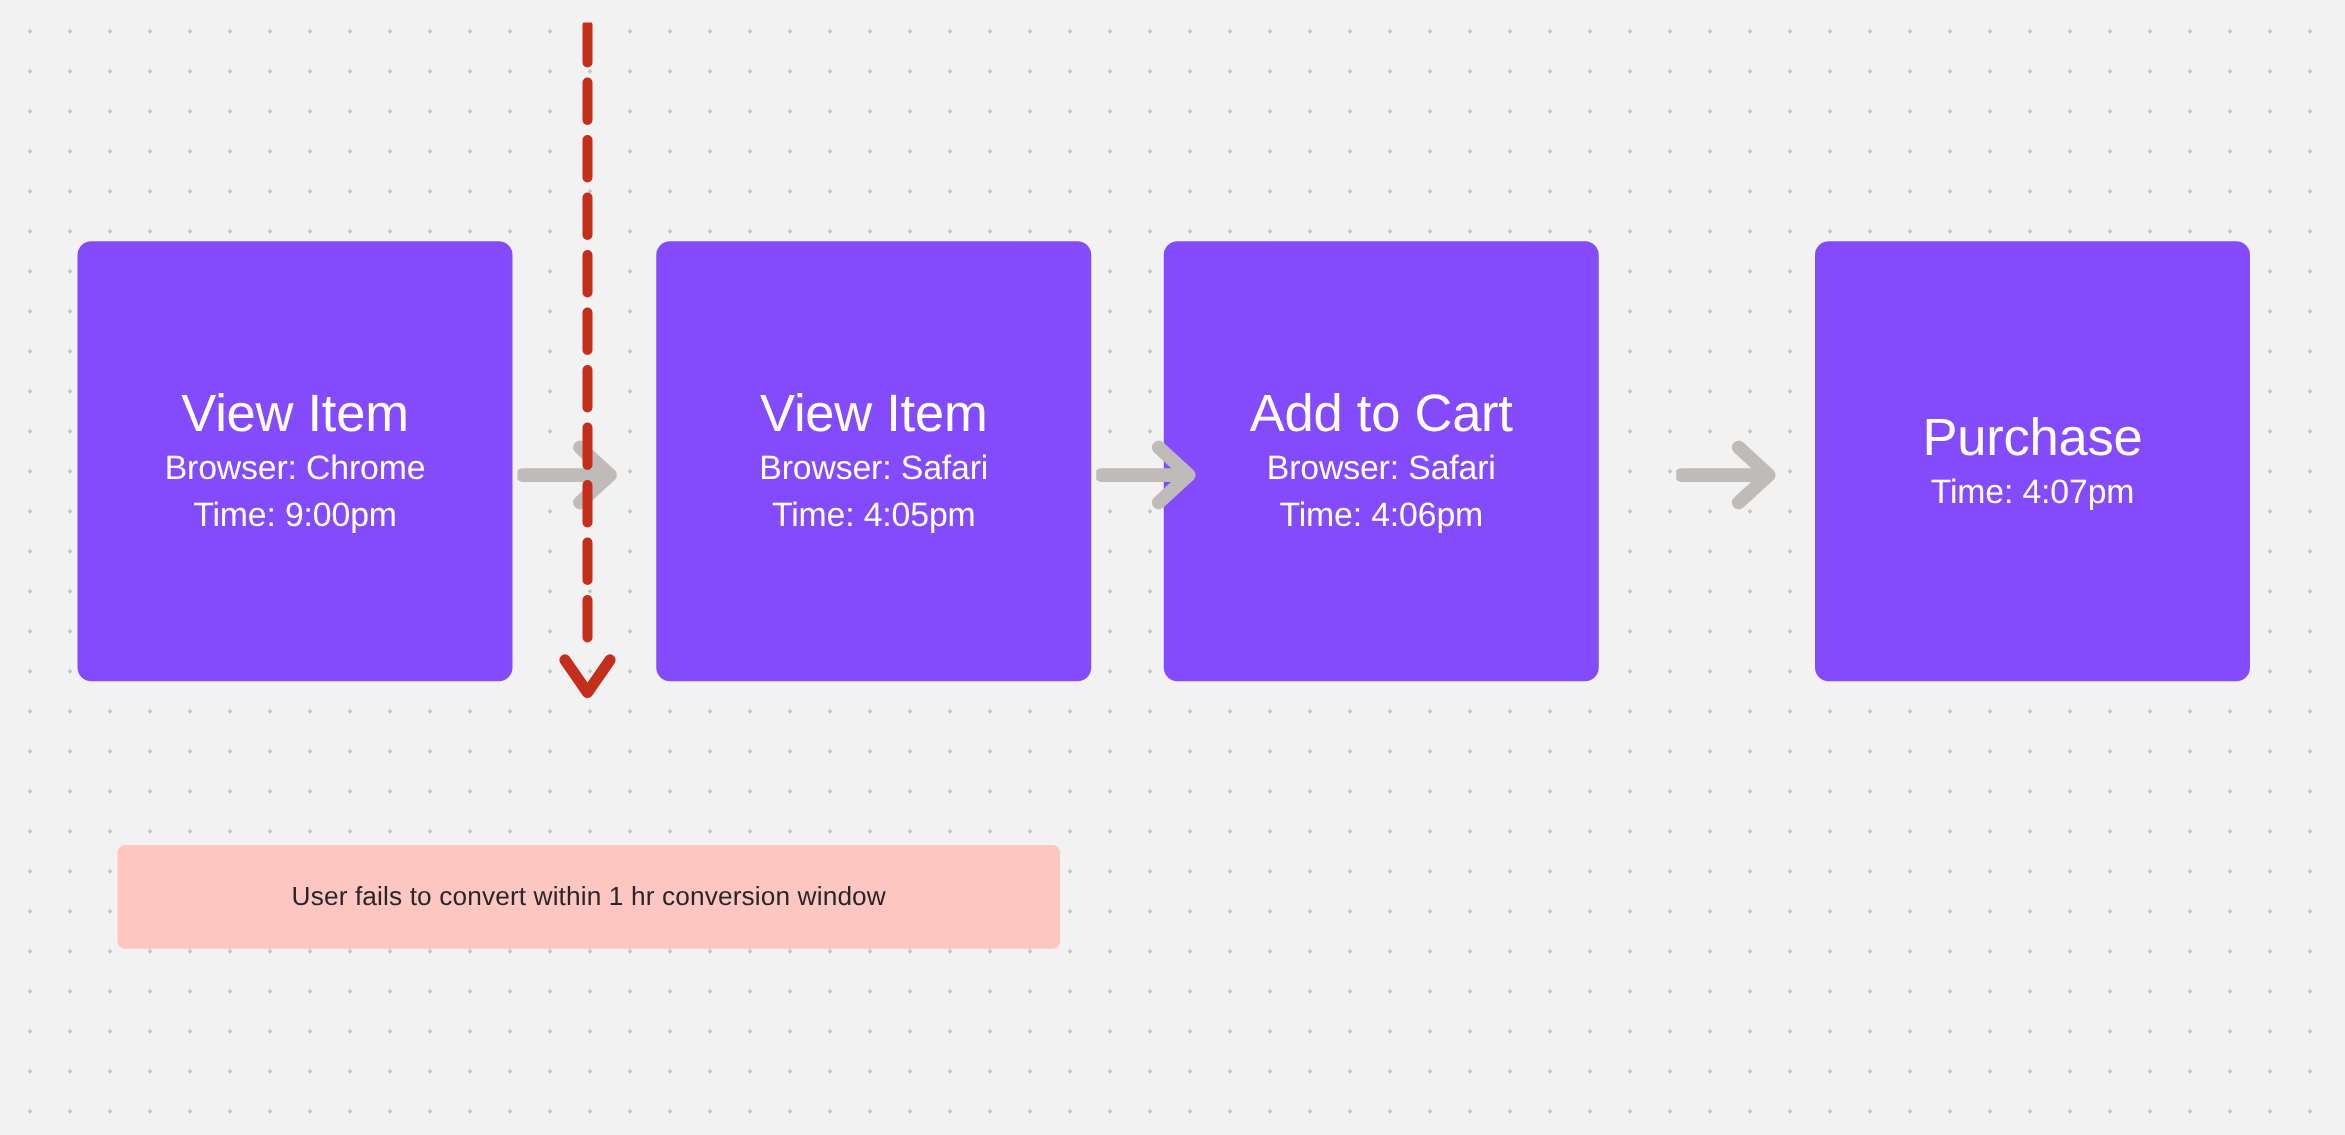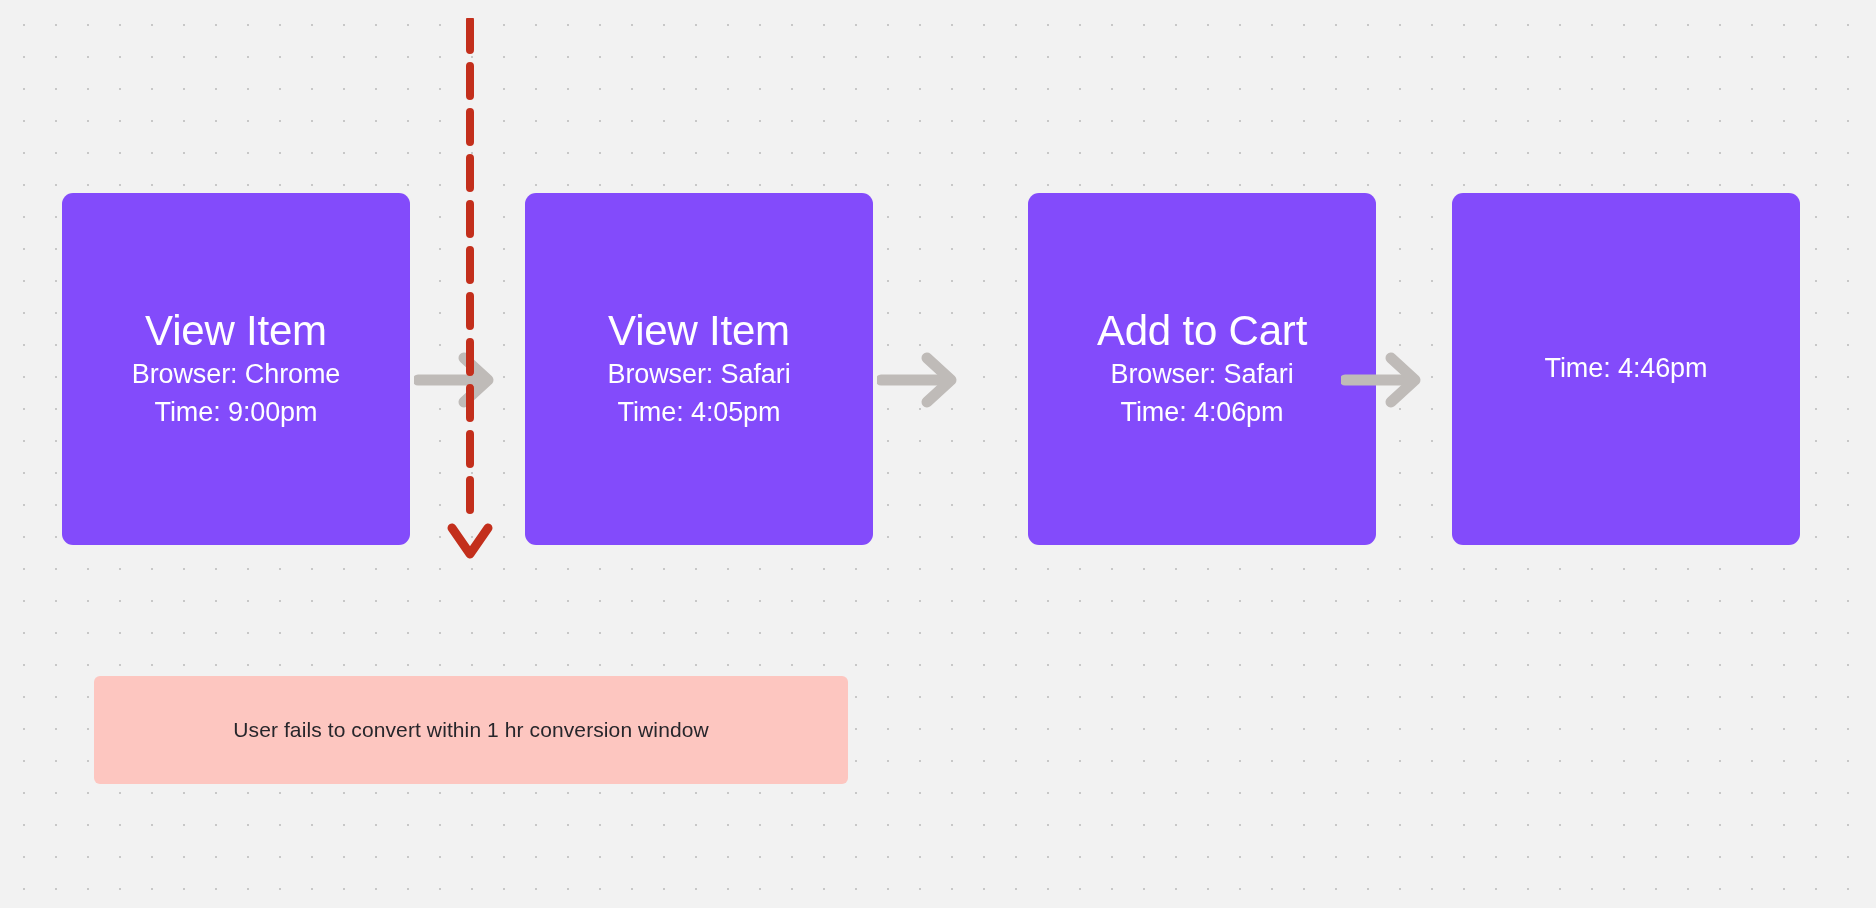--- a/index.html
+++ b/index.html
@@ -44,21 +44,21 @@
     line-height: 1.2;
     letter-spacing: 0.1px;
   }
 
   
   .exit-note {
     position: absolute;
     left: 94px;
     top: 676px;
     width: 754px;
-    height: 108px;
+    height: 83px;
     background: #fdc6c0;
     border-radius: 6px;
     display: flex;
     align-items: center;
     justify-content: center;
     color: #27262b;
     font-size: 21px;
     line-height: 1.2;
     letter-spacing: 0.1px;
   }
@@ -99,21 +99,21 @@
 
   .step-card .step-meta {
     font-size: 27px;
     font-weight: 400;
     line-height: 1.38;
     letter-spacing: -0.1px;
   }
 
   .card-0 { left: 62px; }
   .card-1 { left: 525px; }
-  .card-2 { left: 1028px; }
+  .card-2 { left: 931px; }
   .card-3 { left: 1452px; }
 
   
   .connector {
     position: absolute;
     top: 345px;
     width: 86px;
     height: 70px;
     z-index: 3;
   }
@@ -157,21 +157,22 @@
       <div class="step-meta">Time: 4:05pm</div>
     </div>
 
     <div class="step-card card-2">
       <div class="step-title">Add to Cart</div>
       <div class="step-meta">Browser: Safari</div>
       <div class="step-meta">Time: 4:06pm</div>
     </div>
 
     <div class="step-card card-3">
-      <div class="step-meta">Time: 4:46pm</div>
+      <div class="step-title">Purchase</div>
+      <div class="step-meta">Time: 4:07pm</div>
     </div>
 
   </div>
 
   <svg class="connector conn-0" viewBox="0 0 86 70">
     <line x1="4" y1="35" x2="66" y2="35" stroke="#bfbbb8" stroke-width="11" stroke-linecap="round"></line>
     <polyline points="50,13 74,35 50,57" fill="none" stroke="#bfbbb8" stroke-width="11" stroke-linecap="round" stroke-linejoin="round"></polyline>
   </svg>
 
   <svg class="connector conn-1" viewBox="0 0 86 70">

